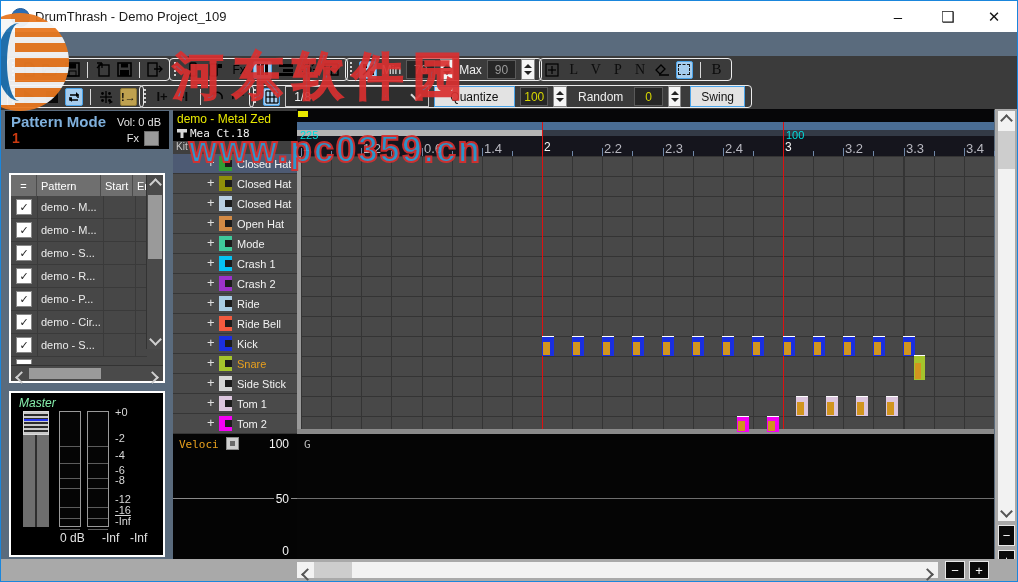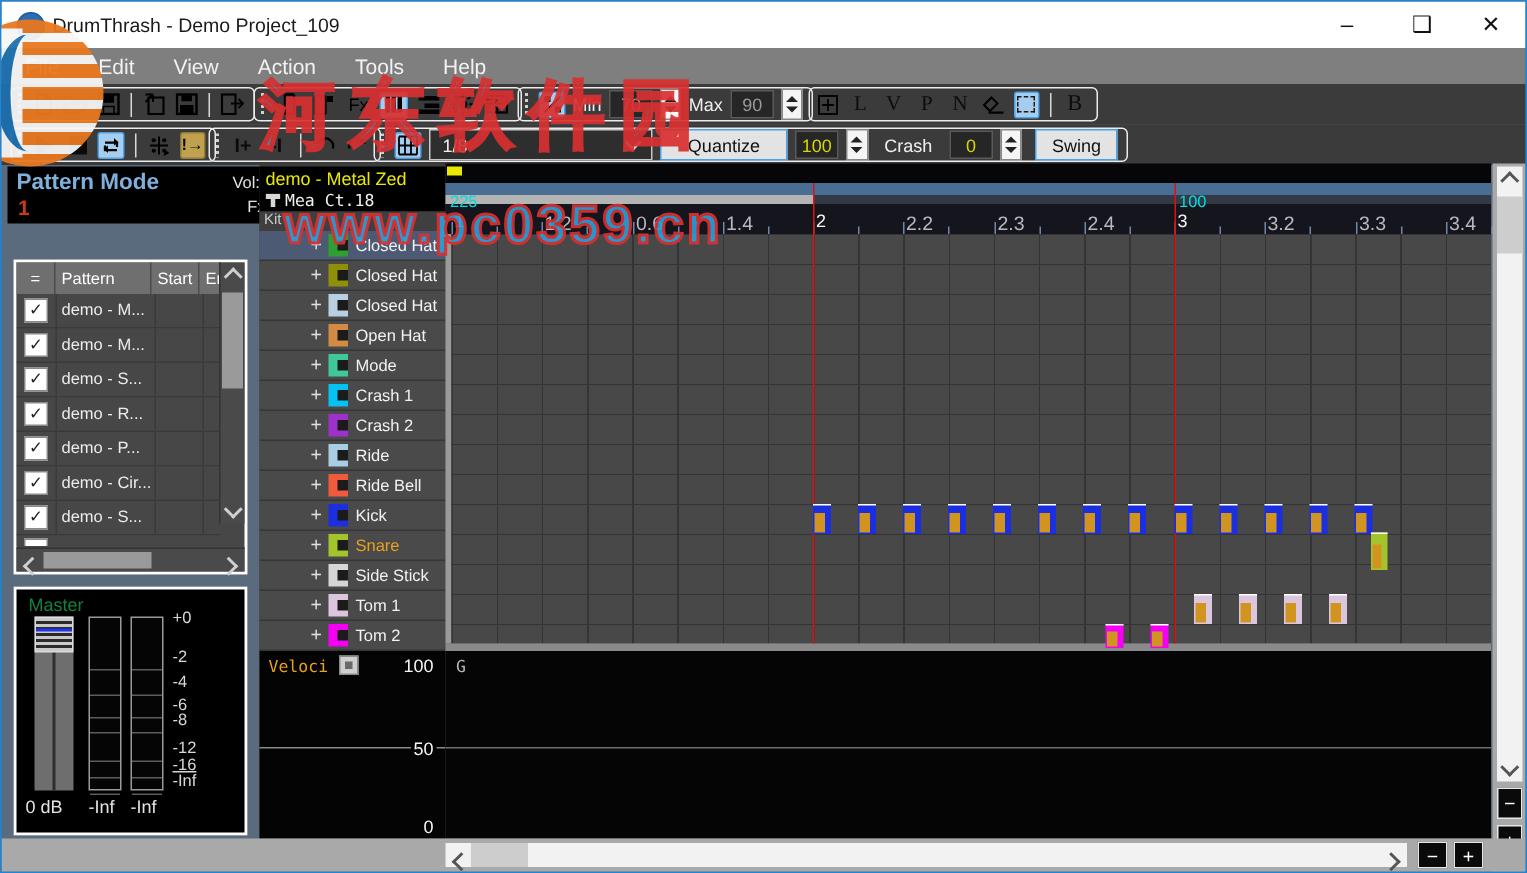--- a/index.html
+++ b/index.html
@@ -37,21 +37,21 @@
   .spup{width:0;height:0;border-left:4px solid transparent;border-right:4px solid transparent;border-bottom:4px solid #222;}
   .spdn{width:0;height:0;border-left:4px solid transparent;border-right:4px solid transparent;border-top:4px solid #222;}
   .tbtn{height:19px;background:#e3e3e3;border:1px solid #4aa3e8;color:#111;font-size:12px;
         display:flex;align-items:center;justify-content:center;padding:0 10px;}
   .letter{font-family:"Liberation Serif",serif;font-size:14px;color:#0c0c0c;}
   #division-dd{width:152px;height:19px;background:#2e2e2e;border:1px solid #c8c8c8;color:#f0f0f0;
         font-size:12px;display:flex;align-items:center;padding:0 8px;justify-content:space-between;}
   .playtri{width:0;height:0;border-left:11px solid #0a0a0a;border-top:7px solid transparent;border-bottom:7px solid transparent;}
   .stopsq{width:12px;height:12px;background:#0a0a0a;}
   
-  #pattern-header{position:absolute;left:4px;top:110px;width:164px;height:38px;background:#000;padding-left:38px;}
+  #pattern-header{position:absolute;left:4px;top:110px;width:164px;height:38px;background:#000;}
   #pm-title{position:absolute;left:6px;top:2px;color:#7fb0dc;font-weight:bold;font-size:15px;}
   #pm-vol{position:absolute;right:8px;top:5px;color:#e3e3e3;font-size:11px;}
   #pm-counter{position:absolute;left:7px;top:19px;color:#cc3a10;font-weight:bold;font-size:14px;}
   #pm-fx{position:absolute;right:30px;top:21px;color:#e3e3e3;font-size:11px;}
   #pm-fx-box{position:absolute;right:10px;top:20px;width:13px;height:13px;background:#9a9a9a;border:1px solid #6e6e6e;}
   #tabbar{position:absolute;left:4px;top:151px;width:164px;height:16px;background:#3c3c3c;display:flex;}
   .tab{color:#dcdcdc;font-size:11px;padding:1px 7px 2px 7px;}
   .tab.active{background:#3a6da5;color:#fff;}
   #plist{position:absolute;left:8px;top:172px;width:156px;height:210px;background:#474747;border:2px solid #fff;box-sizing:border-box;}
   #plist-header{position:absolute;left:0;top:0;width:136px;height:21px;background:#6f6f6f;display:flex;color:#fff;font-size:11px;}
@@ -64,30 +64,30 @@
   .colline{position:absolute;top:0;width:1px;height:100%;background:#3a3a3a;}
   #plist-vscroll{position:absolute;right:0;top:0;width:16px;height:174px;background:#4a4a4a;border-left:1px solid #333;}
   #plist-hscroll{position:absolute;left:0;bottom:0;width:152px;height:15px;background:#4a4a4a;border-top:1px solid #333;}
   .dthumb{background:#9a9a9a;}
   .chv{width:7px;height:7px;border-left:2px solid #cfcfcf;border-bottom:2px solid #cfcfcf;display:inline-block;}
   .chv.up{transform:rotate(135deg);} .chv.dn{transform:rotate(-45deg);}
   .chv.lf{transform:rotate(45deg);} .chv.rt{transform:rotate(225deg);}
   .chv.dark{border-color:#555;}
   
   #master{position:absolute;left:8px;top:390px;width:156px;height:166px;background:#000;border:2px solid #fff;box-sizing:border-box;}
-  #master-title{position:absolute;left:8px;top:3px;color:#15803d;font-size:12px;}
+  #master-title{position:absolute;left:8px;top:3px;color:#86efac;font-size:12px;font-style:italic;}
   #fader-track{position:absolute;left:12px;top:18px;width:26px;height:116px;background:#6e6e6e;}
   #fader-track::after{content:"";position:absolute;left:12px;top:0;width:2px;height:100%;background:#2e2e2e;}
   #fader-handle{position:absolute;left:12px;top:18px;width:26px;height:24px;
      background:repeating-linear-gradient(#c9c9c9 0 2px,#2a2a2a 2px 4px);border:1px solid #dcdcdc;box-sizing:border-box;}
   #fader-blue{position:absolute;left:0;top:7px;width:100%;height:2px;background:#2233ee;}
   .meter{position:absolute;top:18px;width:22px;height:116px;background:#050505;border:1px solid #9a9a9a;box-sizing:border-box;}
   .mseg{position:absolute;left:0;width:100%;height:1px;background:#5c5c5c;}
   .mscale{position:absolute;left:104px;color:#d8d8d8;font-size:11px;}
-  .mbottom{position:absolute;top:138px;color:#e3e3e3;font-size:12px;}
+  .mbottom{position:absolute;top:138px;color:#e3e3e3;font-size:12px;margin-left:43px;}
   
   #kit-col{position:absolute;left:172px;top:108px;width:124px;height:450px;background:#3c3c3c;}
   #kit-header{position:absolute;left:172px;top:110px;width:124px;height:30px;background:#000;}
   #kit-title{position:absolute;left:4px;top:1px;color:#e8e800;font-weight:normal;font-size:12px;white-space:nowrap;}
   #kit-meta{position:absolute;left:4px;top:16px;color:#f0f0f0;font-size:11px;font-family:"DejaVu Sans Mono",monospace;display:flex;align-items:center;gap:3px;}
   #kit-meta .mini{width:10px;height:9px;background:#d8d8d8;display:inline-block;clip-path:polygon(0 0,100% 0,100% 40%,65% 40%,65% 100%,35% 100%,35% 40%,0 40%);}
   #kit-label{position:absolute;left:172px;top:140px;width:124px;height:13px;background:#3f3f3f;color:#c8c8c8;font-size:10px;padding-left:3px;box-sizing:border-box;}
   .trackrow{position:absolute;left:172px;width:124px;height:20px;background:#4a4a4a;border-bottom:1px solid #363636;box-sizing:border-box;}
   .trackrow.selected{background:#4d5a73;}
   .trackrow .plus{position:absolute;left:34px;top:2px;color:#e0e0e0;font-size:13px;line-height:14px;}
@@ -155,28 +155,20 @@
 <div id="win">
 
   <div id="titlebar">
     <div id="appicon"></div>
     <div id="titletext">DrumThrash - Demo Project_109</div>
     <div class="winbtn" style="left:878px;">–</div>
     <div class="winbtn" style="left:928px;">❑</div>
     <div class="winbtn" style="left:974px;">✕</div>
   </div>
 
-  <div id="menubar">
-      <div class="menuitem">File</div>
-      <div class="menuitem">Edit</div>
-      <div class="menuitem">View</div>
-      <div class="menuitem">Action</div>
-      <div class="menuitem">Tools</div>
-      <div class="menuitem">Help</div>
-    </div>
 
   <div id="toolbar1">
     <div class="tgroup" style="left:6px;width:152px;">
       <span class="grip"></span>
       <span class="tico">
           <svg width="15" height="15">
             <path d="M3 1h6l3 3v10H3z" fill="none" stroke="#000" stroke-width="1.4"></path>
             <path d="M9 1v3h3" fill="none" stroke="#000" stroke-width="1.2"></path>
           </svg>
         </span>
@@ -381,21 +373,21 @@
       <span id="division-dd">
         <span>1/8</span>
         <span class="chv dn" style="border-color:#d8d8d8;width:6px;height:6px;margin-top:-3px;"></span>
       </span>
       <span class="tbtn" style="width:72px;">Quantize</span>
       <span class="tfield yellow" style="width:32px;">100</span>
       <span class="spinner">
           <span class="spup"></span>
           <span class="spdn"></span>
         </span>
-      <span class="tlabel" style="margin:0 6px;">Crash</span>
+      <span class="tlabel" style="margin:0 6px;">Random</span>
       <span class="tfield yellow" style="width:32px;">0</span>
       <span class="spinner">
           <span class="spup"></span>
           <span class="spdn"></span>
         </span>
       <span class="tbtn" style="margin-left:4px;">Swing</span>
     </div>
   </div>
 
   <div id="pattern-header">

